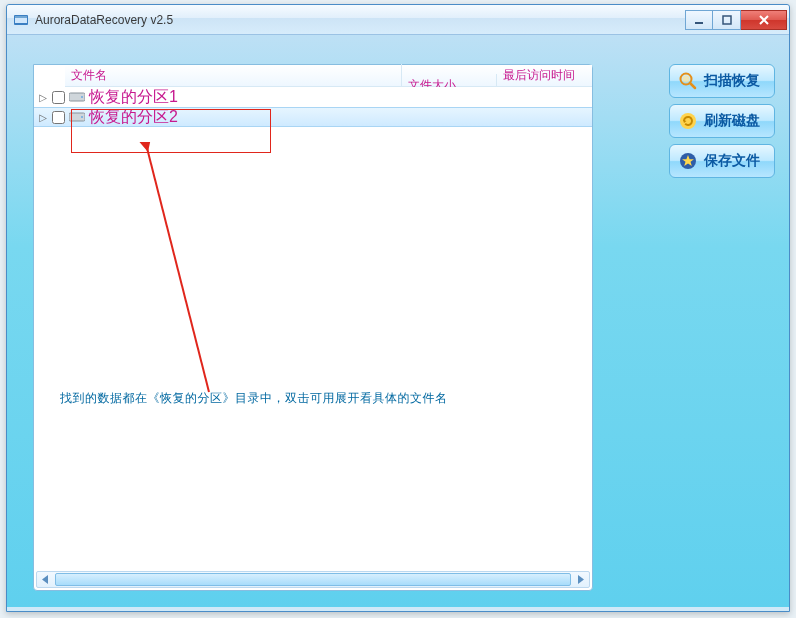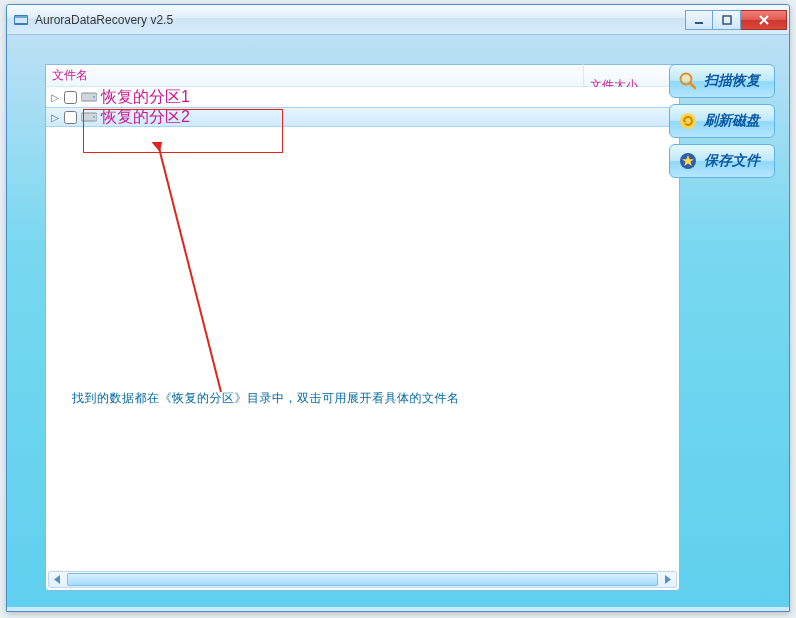--- a/index.html
+++ b/index.html
@@ -52,24 +52,25 @@
   color:#9a2fc9;
 }
 .tab.active {
   background:#ffffff;
   position: relative; z-index: 2;
 }
 .panel-wrap {
   position:absolute; left:0; top:23px; right:0; bottom:0;
 }
 .main-panel {
-  position:absolute; left:26px; top:0; width:635px; bottom:8px;
+  position:absolute; left:14px; top:0; width:560px; bottom:8px;
   background:#ffffff;
   border:1px solid #87bde0;
   border-radius: 0 4px 4px 4px;
+  padding-left: 31px;
 }
 .list-header {
   display:flex; height:22px; align-items:center;
   background: linear-gradient(180deg,#ffffff,#eef7ff);
   border-bottom:1px solid #d7e9f5;
 }
 .list-header .col {
   padding: 3px 6px; color:#c7198f; font-size:12px;
   border-right:1px solid #d7e9f5;
 }
@@ -116,21 +117,21 @@
 }
 .side-buttons { position:absolute; right:2px; top:0; width:106px; display:flex; flex-direction:column; gap:6px; }
 .side-btn {
   height:34px; border-radius:6px;
   background: linear-gradient(180deg,#e6f7ff 0%, #bfe9ff 48%, #8fd8fb 52%, #b7e6ff 100%);
   border:1px solid #5fb5e2;
   display:flex; align-items:center; gap:6px; padding:0 8px;
   cursor:pointer;
 }
 .side-btn .ic { width:20px; height:20px; flex:none; }
-.side-btn .lbl { color:#0b5aa3; font-size:14px; font-weight:bold;font-style:italic; }
+.side-btn .lbl { color:#0b5aa3; font-size:14px; font-weight:bold; }
 .bottom-edge {
   position:absolute; left:0; right:0; bottom:0; height:4px;
   background:#cfe9f8;
 }
 </style>
 </head>
 <body>
 
 <div class="window">
 
@@ -163,20 +164,21 @@
   <div class="client">
 
 
     <div class="panel-wrap">
 
       <div class="main-panel">
 
         <div class="list-header">
           <div class="col col-name">文件名</div>
           <div class="col col-size">文件大小</div>
+          <div class="col col-time">最后访问时间</div>
         </div>
 
         <div class="list-body">
 
           <div class="row">
             <span class="expander">▷</span>
             <input type="checkbox" style="">
             <svg class="drive-icon" viewBox="0 0 16 12">
               <rect x="0" y="2" width="16" height="8" rx="1.5" fill="#cfd6db" stroke="#8a949c"></rect>
               <circle cx="13" cy="6" r="1" fill="#6aa8e0"></circle>

